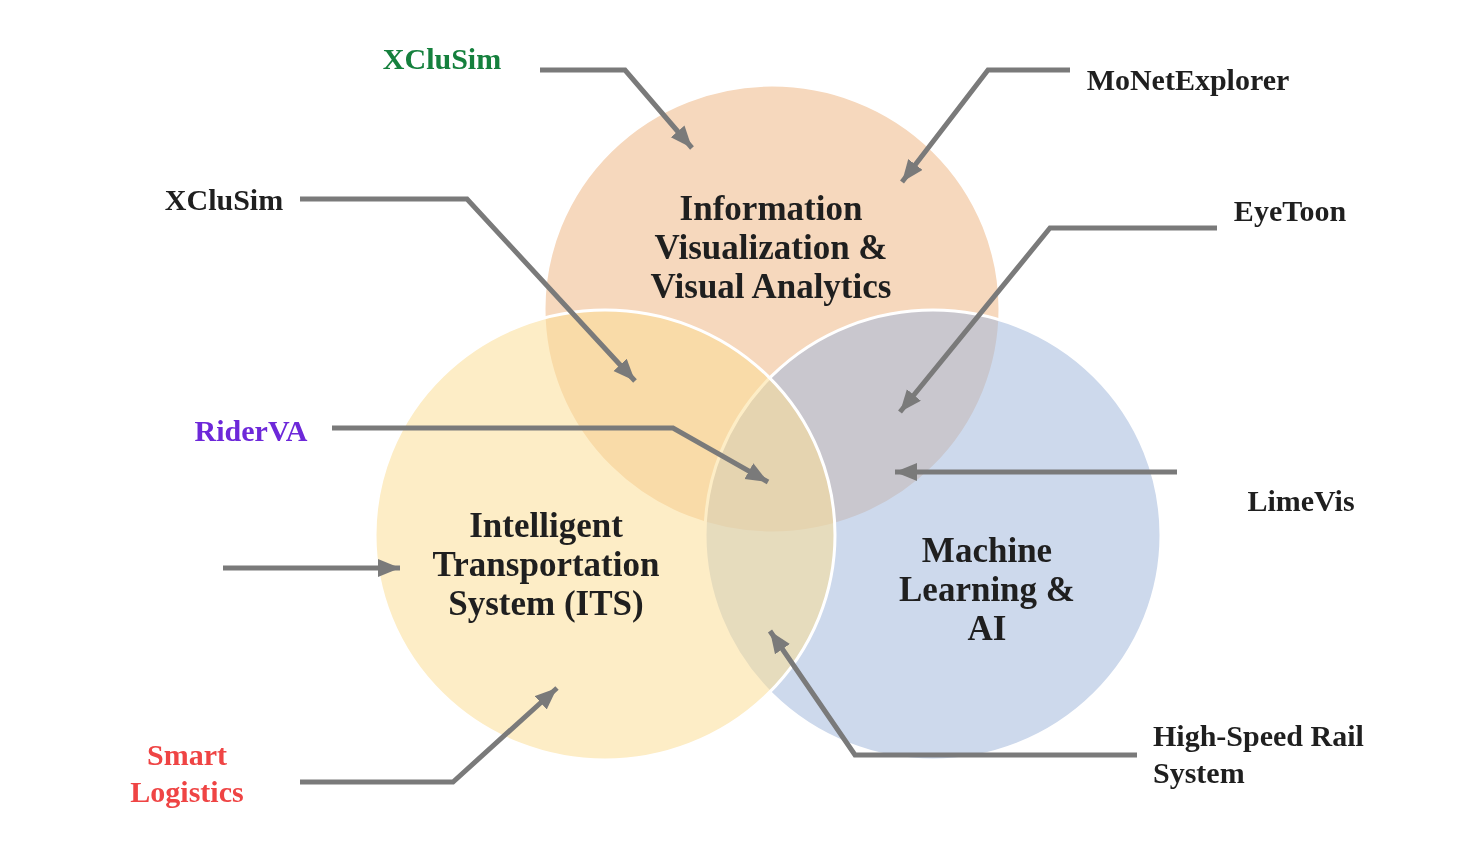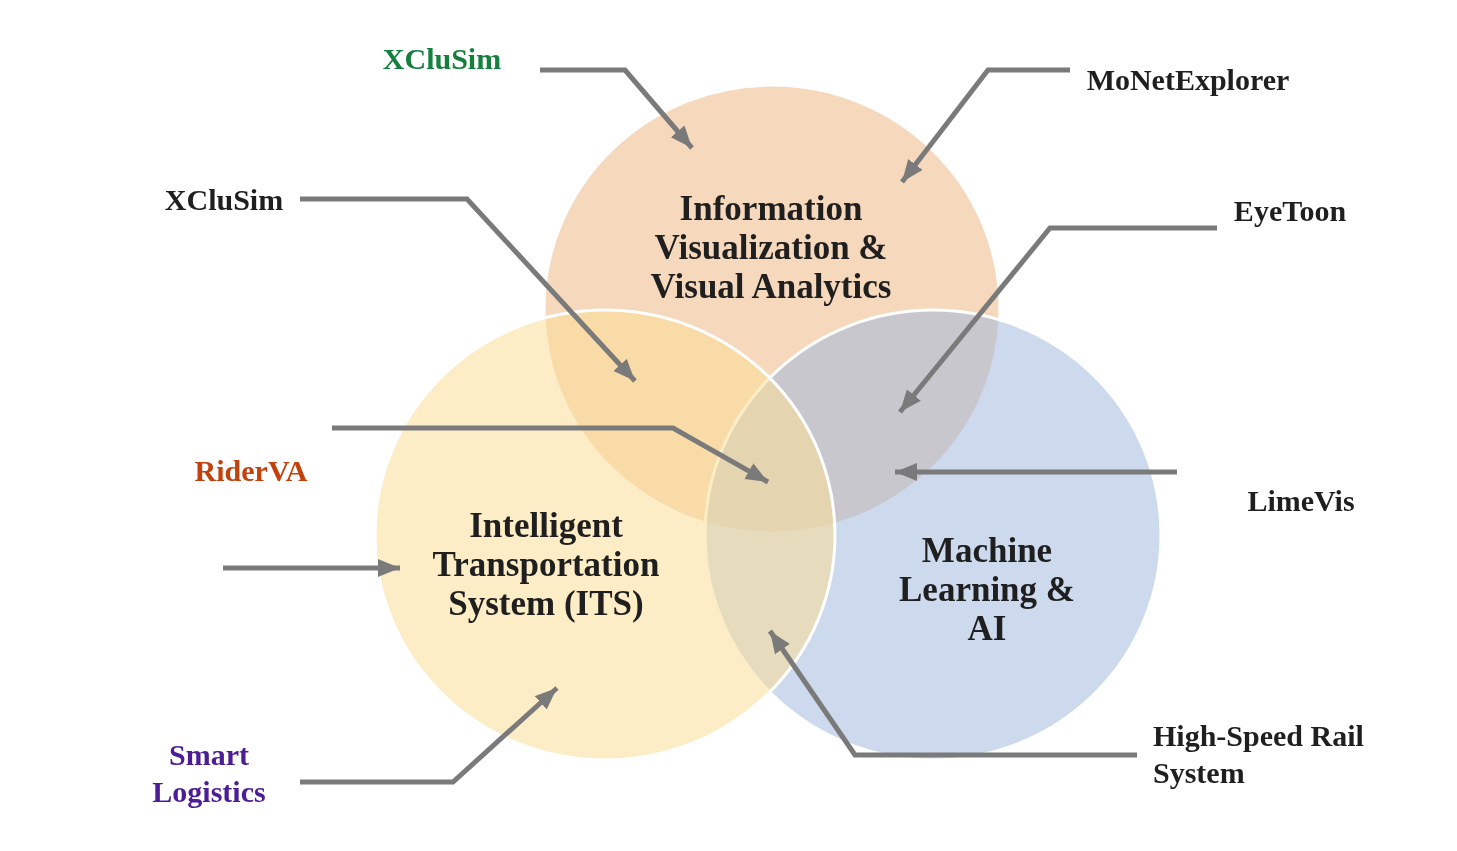--- a/index.html
+++ b/index.html
@@ -74,19 +74,19 @@
 Transportation
 System (ITS)</div>
   <div class="set-label" style="left: 987px; top: 589px; color: rgb(31, 31, 31);">Machine
 Learning &amp;
 AI</div>
 
   <div class="callout" style="left: 442px; top: 58px; color: #15803d;">XCluSim</div>
   <div class="callout" style="left: 1188px; top: 51px; color: rgb(31, 31, 31); margin-top: 28px;">MoNetExplorer</div>
   <div class="callout" style="left: 224px; top: 199px; color: rgb(31, 31, 31);">XCluSim</div>
   <div class="callout" style="left: 1290px; top: 210px; color: rgb(31, 31, 31);">EyeToon</div>
-  <div class="callout" style="left: 251px; top: 430px; color: #c2410c; margin-top: 40px;">RiderVA</div>
+  <div class="callout" style="left: 251px; top: 430px; color: #6d28d9;">RiderVA</div>
   <div class="callout" style="left: 1301px; top: 471px; color: rgb(31, 31, 31); margin-top: 29px;">LimeVis</div>
-  <div class="callout" style="left: 187px; top: 773px; color: #4c1d95; margin-left: 22px;">Smart
+  <div class="callout" style="left: 187px; top: 773px; color: #ef4444;">Smart
 Logistics</div>
   <div class="callout align-left" style="left: 1153px; top: 754px; color: rgb(31, 31, 31);">High-Speed Rail
 System</div>
 </div>
 
 </body></html>

